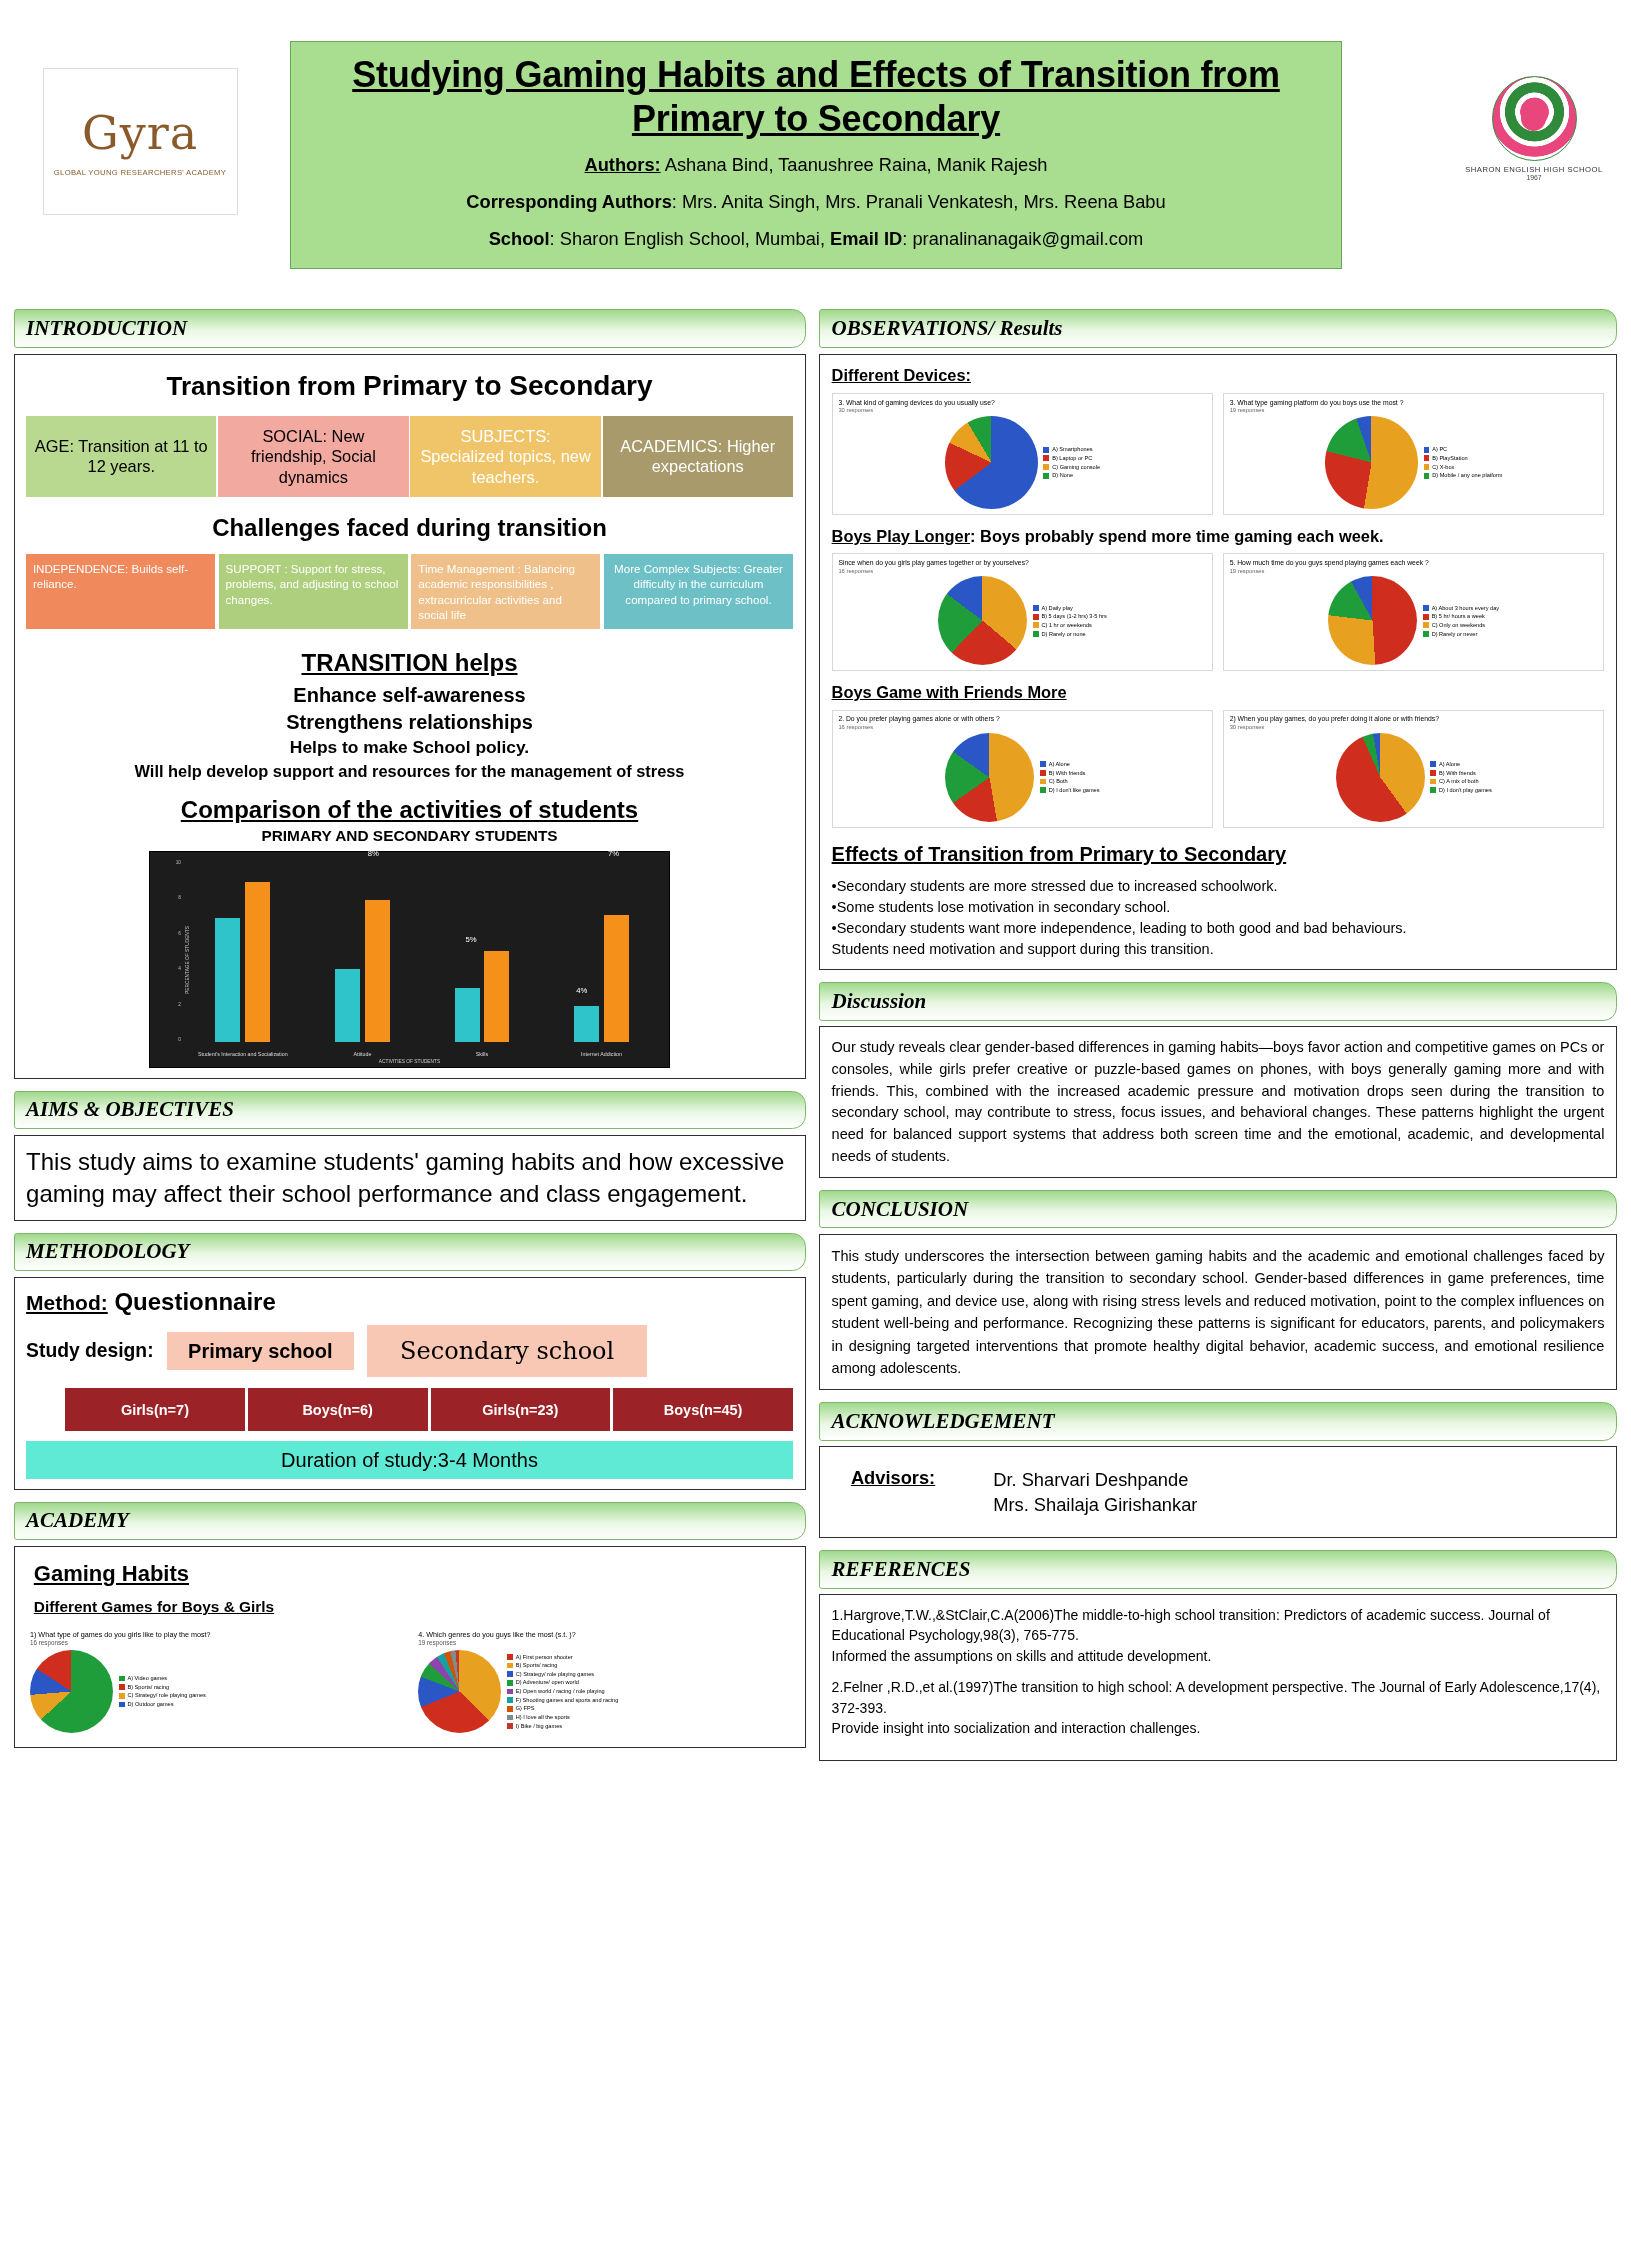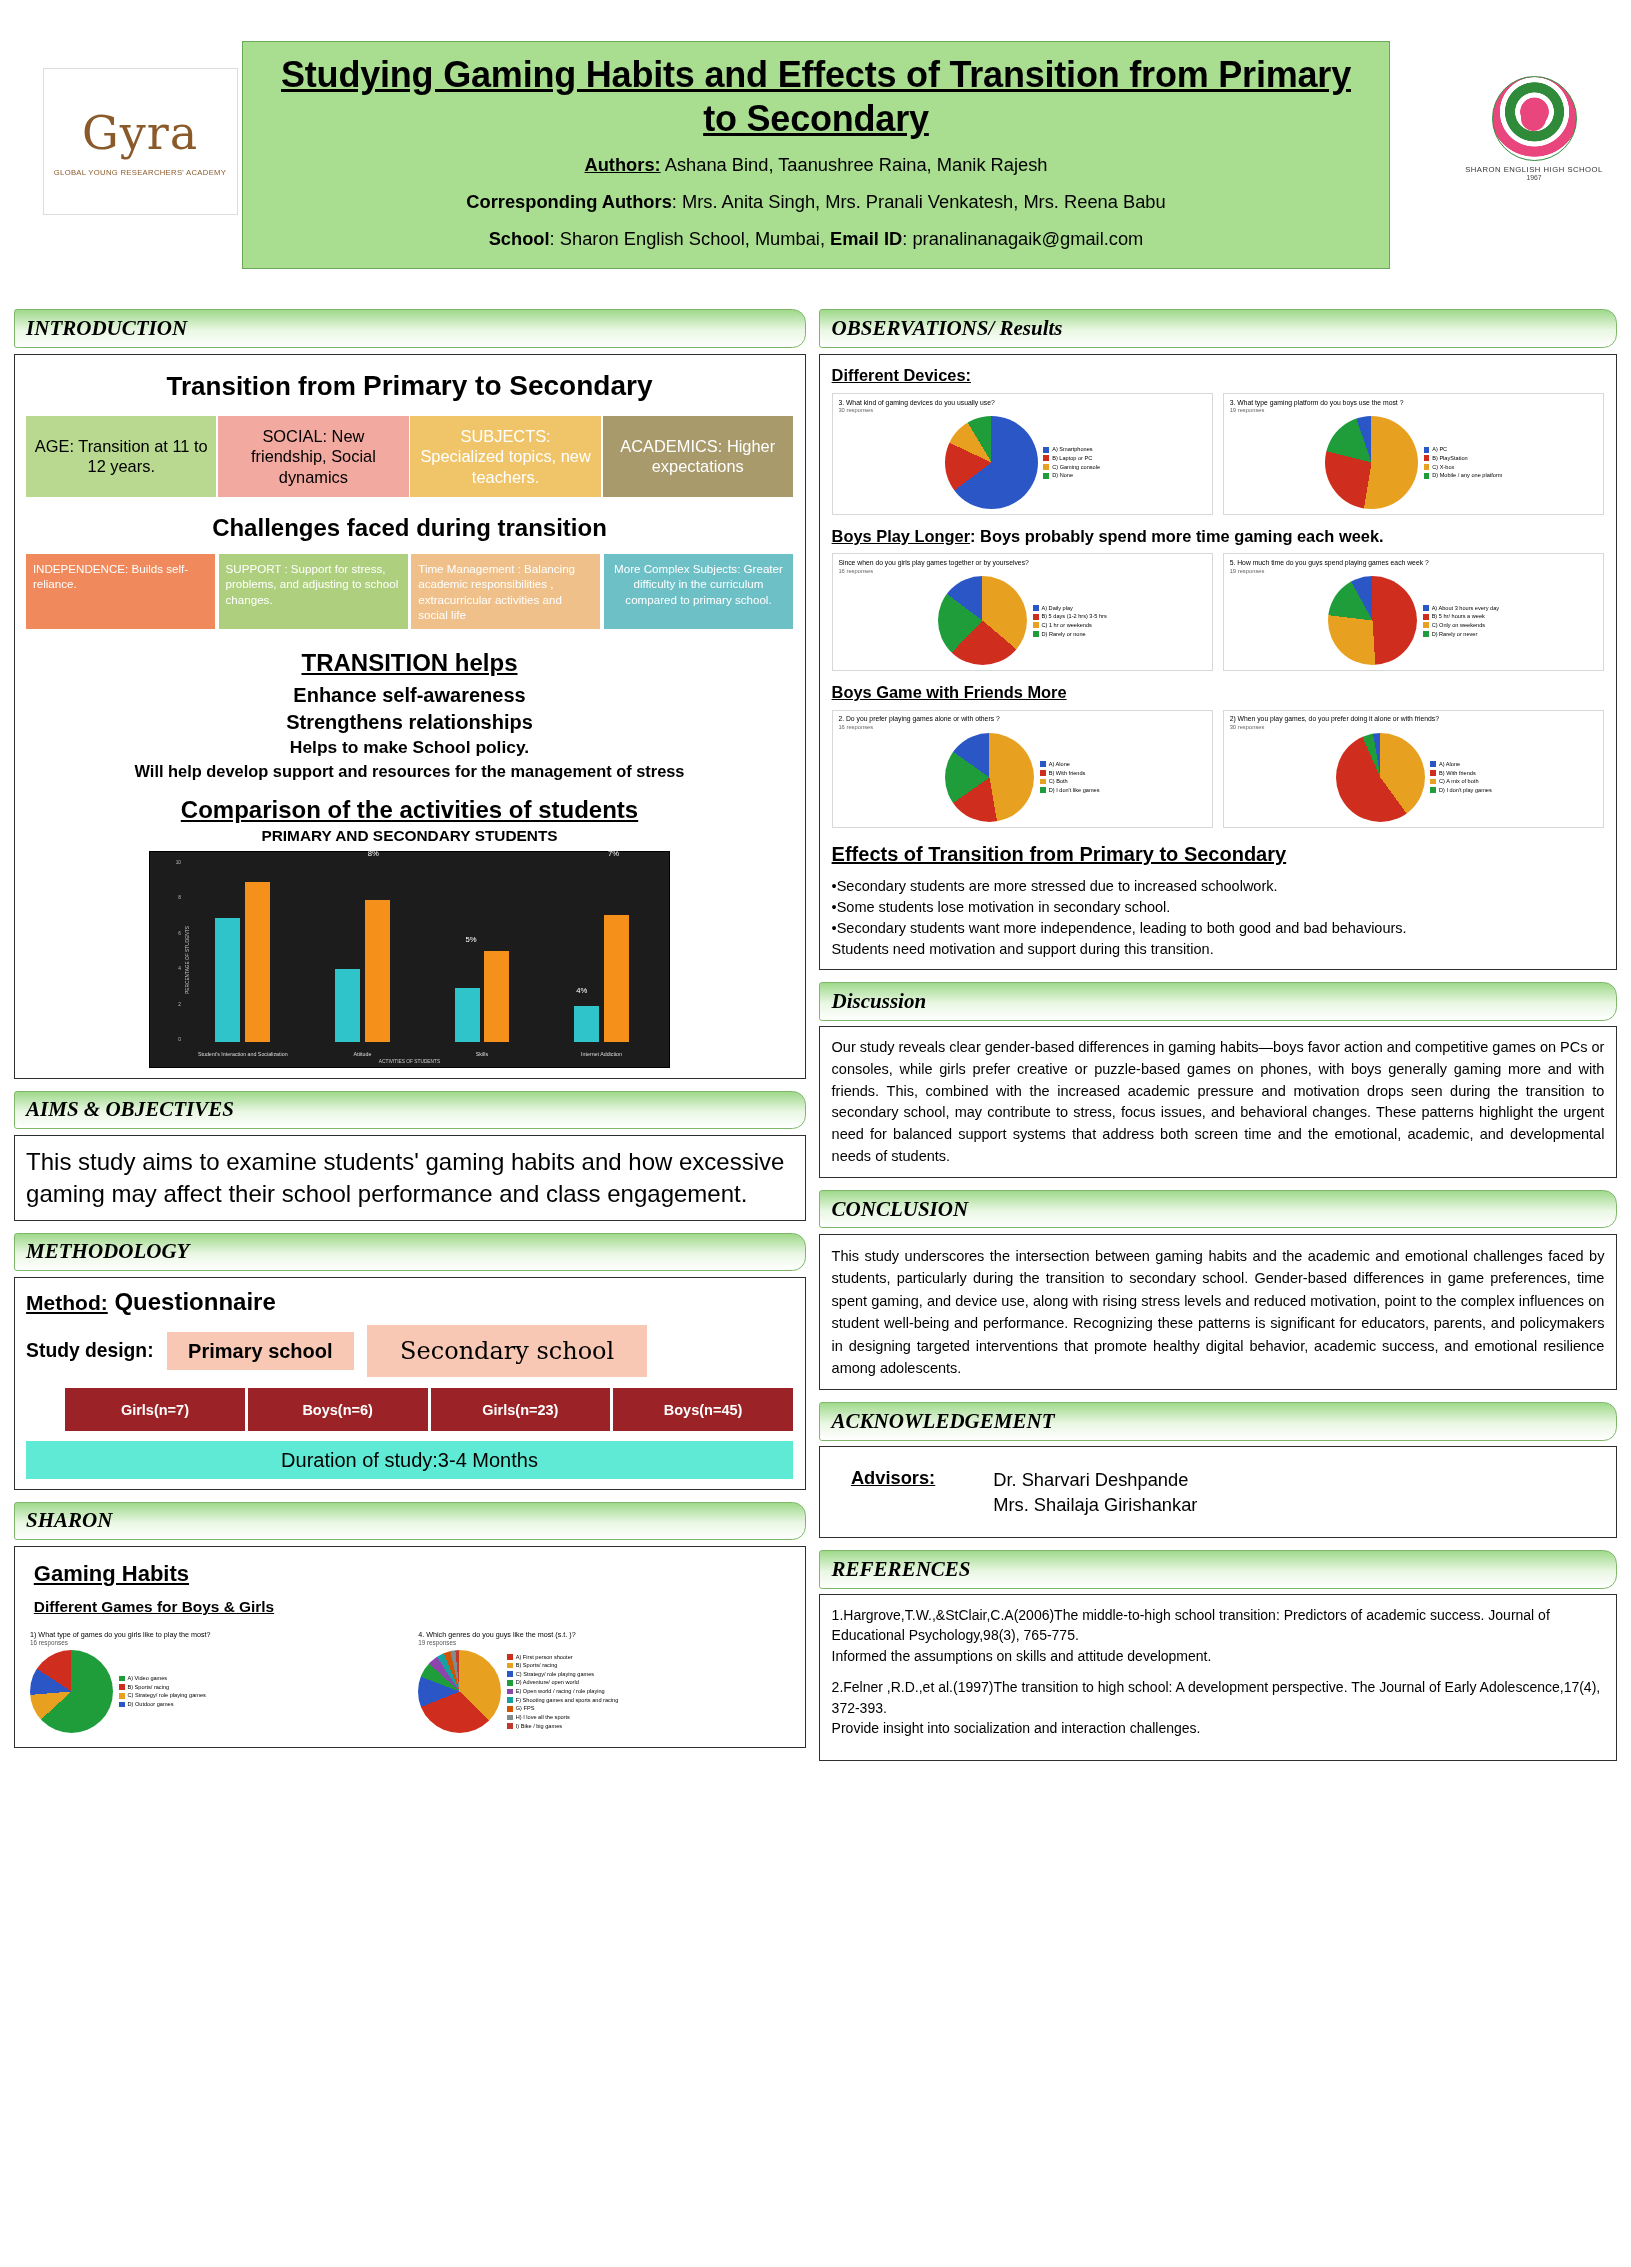--- a/index.html
+++ b/index.html
@@ -45,21 +45,21 @@
     position:relative;
   }
   .school-seal:after{
     content:"";position:absolute;left:50%;top:50%;width:25px;height:25px;margin:-12.6px 0 0 -12.6px;
     border-radius:50%;background:#e8467c;
   }
   .seal-text{font-size:7.7px;color:#333;margin-top:3.9px;text-align:center;letter-spacing:0.5px;}
   .seal-year{font-size:6.8px;color:#444;}
 
   .title-box{
-    width:1148px;margin:0 auto;background:#a9dd8f;border:1px solid #6aa85a;
+    width:1052px;margin:0 auto;background:#a9dd8f;border:1px solid #6aa85a;
     padding:11.6px 19.3px 15.4px;box-sizing:border-box;text-align:center;
   }
   .title-box h1{
     margin:0;font-size:36px;line-height:1.22;font-weight:bold;
     text-decoration:underline;letter-spacing:-0.2px;
   }
   .meta{font-size:18.3px;margin-top:9.7px;line-height:1.5;}
   .meta b{font-weight:bold;}
   .meta .u{text-decoration:underline;font-weight:bold;}
 
@@ -303,21 +303,21 @@
         </div>
         <div class="grp-row">
           <div class="grp-box">Girls(n=7)</div>
           <div class="grp-box">Boys(n=6)</div>
           <div class="grp-box">Girls(n=23)</div>
           <div class="grp-box">Boys(n=45)</div>
         </div>
         <div class="duration">Duration of study:3-4 Months</div>
       </div>
 
-      <div class="sec-head">SHARON</div>
+      <div class="sec-head">ACADEMY</div>
       <div class="panel">
         <div class="gh-title">Gaming Habits </div>
         <div class="gh-sub">Different Games for Boys &amp; Girls</div>
         <div class="pie-row">
 
           <div class="pie-card">
             <div class="pie-q">1) What type of games do you girls like to play the most?</div>
             <div class="pie-n">16 responses</div>
             <div class="pie-flex">
               <div class="pie" style="background:conic-gradient(#1f9d3b 0 63.2%, #e8a020 63.2% 73.7%, #2a56c6 73.7% 84.2%, #cf2d1e 84.2% 100%)"></div>

